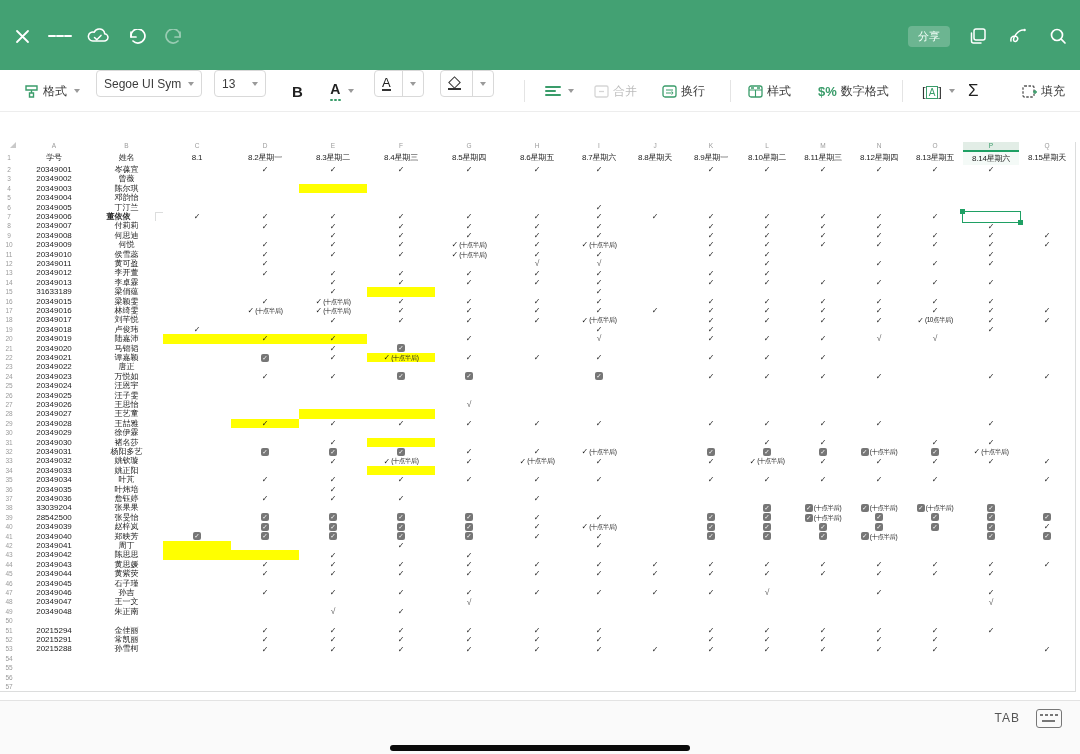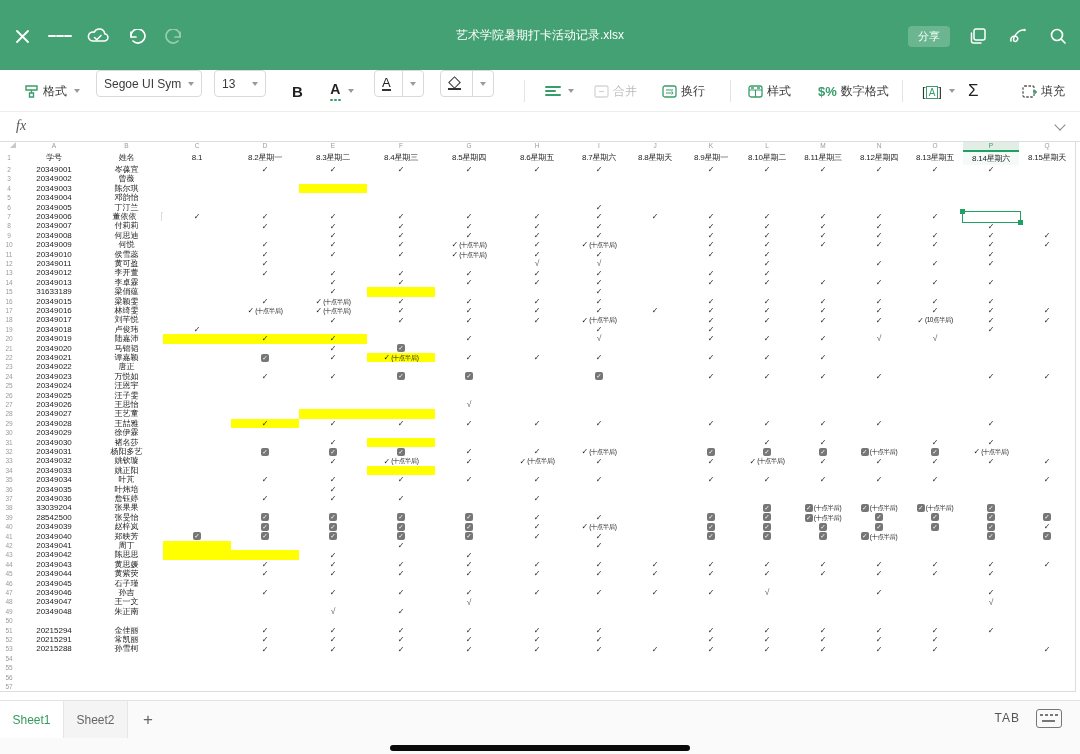--- a/index.html
+++ b/index.html
@@ -122,21 +122,20 @@
             <path d="M4 8 A7 7 0 1 1 6 12" fill="none" stroke="#fff" stroke-width="1.7" stroke-linecap="round"></path>
           </svg>
         </span>
         <span class="tb-ic" style="opacity:.45">
           <svg width="19" height="15" viewBox="0 0 19 15" style="transform:scaleX(-1)">
             <path d="M4 3 L4 8 L9 8" fill="none" stroke="#fff" stroke-width="1.7" stroke-linecap="round" stroke-linejoin="round"></path>
             <path d="M4 8 A7 7 0 1 1 6 12" fill="none" stroke="#fff" stroke-width="1.7" stroke-linecap="round"></path>
           </svg>
         </span>
       </div>
-      <div class="doc-title">艺术学院暑期打卡活动记录.xlsx</div>
       <div class="tb-right">
         <span class="share-btn">分享</span>
         <span class="tb-ic">
           <svg width="18" height="18" viewBox="0 0 18 18">
             <rect x="5" y="2" width="11" height="11" rx="2" fill="none" stroke="#fff" stroke-width="1.5"></rect>
             <path d="M2.5 6 L2.5 14 a2 2 0 0 0 2 2 L12 16" fill="none" stroke="#fff" stroke-width="1.5" stroke-linecap="round"></path>
           </svg>
         </span>
         <span class="tb-ic">
           <svg width="20" height="18" viewBox="0 0 20 18">
@@ -267,24 +266,20 @@
 
     <div class="tgroup" style="left:1022px">
       <svg width="15" height="13" viewBox="0 0 15 13">
         <rect x="1" y="1" width="11" height="11" rx="1.5" fill="none" stroke="#555" stroke-width="1.3" stroke-dasharray="2.5 1.5"></rect>
         <path d="M11 7 h4 M13 5 v4" stroke="#3a9c6a" stroke-width="1.4"></path>
       </svg>
       <span>填充</span>
     </div>
   </div>
 
-  <div id="formulabar">
-    <span class="fx">fx</span>
-    <span class="fb-chevron"></span>
-  </div>
 
   <div id="grid">
       <div class="gcell gletter" style="left: 0px; top: 0px; width: 19px; height: 9px; line-height: 8px;">
         <span class="corner-tri"></span>
       </div>
       <div class="gcell gletter" style="left: 18px; top: 0px; width: 73px; height: 9px; line-height: 8px;">A</div>
       <div class="gcell gletter" style="left: 90px; top: 0px; width: 74px; height: 9px; line-height: 8px;">B</div>
       <div class="gcell gletter" style="left: 163px; top: 0px; width: 69px; height: 9px; line-height: 8px;">C</div>
       <div class="gcell gletter" style="left: 231px; top: 0px; width: 69px; height: 9px; line-height: 8px;">D</div>
       <div class="gcell gletter" style="left: 299px; top: 0px; width: 69px; height: 9px; line-height: 8px;">E</div>
@@ -455,21 +450,21 @@
       <div class="gcell gdata" style="left: 627px; top: 60.6px; width: 57px; height: 10.4px; line-height: 9.4px;"></div>
       <div class="gcell gdata" style="left: 683px; top: 60.6px; width: 57px; height: 10.4px; line-height: 9.4px;"></div>
       <div class="gcell gdata" style="left: 739px; top: 60.6px; width: 57px; height: 10.4px; line-height: 9.4px;"></div>
       <div class="gcell gdata" style="left: 795px; top: 60.6px; width: 57px; height: 10.4px; line-height: 9.4px;"></div>
       <div class="gcell gdata" style="left: 851px; top: 60.6px; width: 57px; height: 10.4px; line-height: 9.4px;"></div>
       <div class="gcell gdata" style="left: 907px; top: 60.6px; width: 57px; height: 10.4px; line-height: 9.4px;"></div>
       <div class="gcell gdata" style="left: 963px; top: 60.6px; width: 57px; height: 10.4px; line-height: 9.4px;"></div>
       <div class="gcell gdata" style="left: 1019px; top: 60.6px; width: 57px; height: 10.4px; line-height: 9.4px;"></div>
       <div class="gcell grownum" style="left: 0px; top: 70px; width: 19px; height: 10.4px; line-height: 9.4px;">7</div>
       <div class="gcell gdata" style="left: 18px; top: 70px; width: 73px; height: 10.4px; line-height: 9.4px;">20349006</div>
-      <div class="gcell gdata" style="left: 88px; top: 70px; width: 74px; height: 10.4px; line-height: 9.4px;">董依依</div>
+      <div class="gcell gdata" style="left: 82px; top: 70px; width: 74px; height: 10.4px; line-height: 9.4px; font-weight: bold;">董依依</div>
       <div class="gcell gdata" style="left: 163px; top: 70px; width: 69px; height: 10.4px; line-height: 9.4px;">
         <span class="cellc">
           <span class="mk">✓</span>
         </span>
       </div>
       <div class="gcell gdata" style="left: 231px; top: 70px; width: 69px; height: 10.4px; line-height: 9.4px;">
         <span class="cellc">
           <span class="mk">✓</span>
         </span>
       </div>
@@ -2771,25 +2766,20 @@
       <div class="gcell gdata" style="left: 683px; top: 540px; width: 57px; height: 10.4px; line-height: 9.4px;"></div>
       <div class="gcell gdata" style="left: 739px; top: 540px; width: 57px; height: 10.4px; line-height: 9.4px;"></div>
       <div class="gcell gdata" style="left: 795px; top: 540px; width: 57px; height: 10.4px; line-height: 9.4px;"></div>
       <div class="gcell gdata" style="left: 851px; top: 540px; width: 57px; height: 10.4px; line-height: 9.4px;"></div>
       <div class="gcell gdata" style="left: 907px; top: 540px; width: 57px; height: 10.4px; line-height: 9.4px;"></div>
       <div class="gcell gdata" style="left: 963px; top: 540px; width: 57px; height: 10.4px; line-height: 9.4px;"></div>
       <div class="gcell gdata" style="left: 1019px; top: 540px; width: 57px; height: 10.4px; line-height: 9.4px;"></div>
     </div>
 
   <div id="bottombar">
-    <div class="sheetstrip">
-      <span class="sheettab active">Sheet1</span>
-      <span class="sheettab">Sheet2</span>
-      <span class="addsheet">+</span>
-    </div>
     <span class="tabkey">TAB</span>
     <span class="kbd-ic">
       <i style="left:3px;top:4px;width:3px;height:2px"></i>
         <i style="left:8px;top:4px;width:3px;height:2px"></i>
       <i style="left:13px;top:4px;width:3px;height:2px"></i>
         <i style="left:18px;top:4px;width:3px;height:2px"></i>
       <i style="left:5px;top:10px;width:13px;height:2px"></i>
     </span>
     <div class="home-indicator"></div>
   </div>

